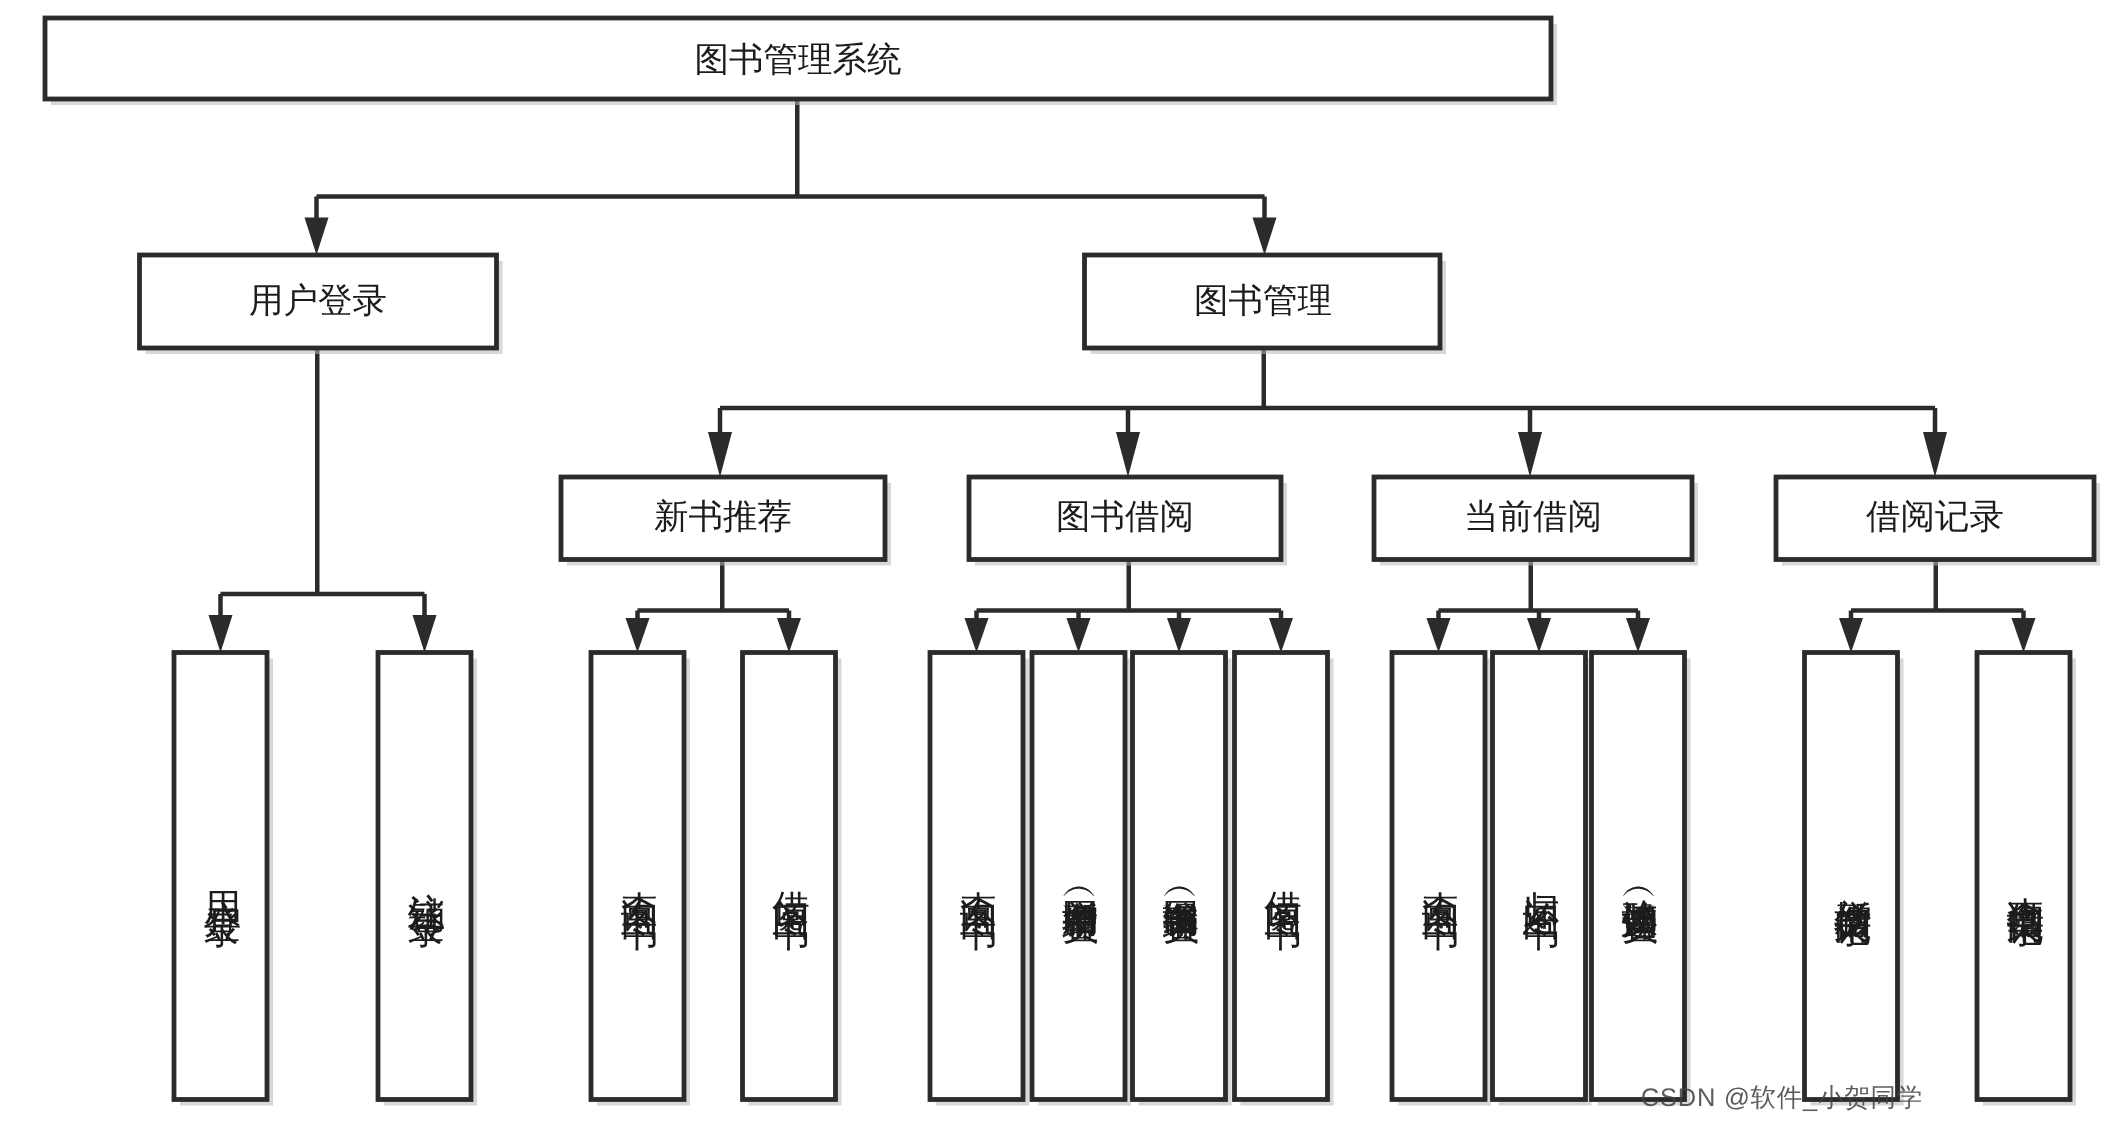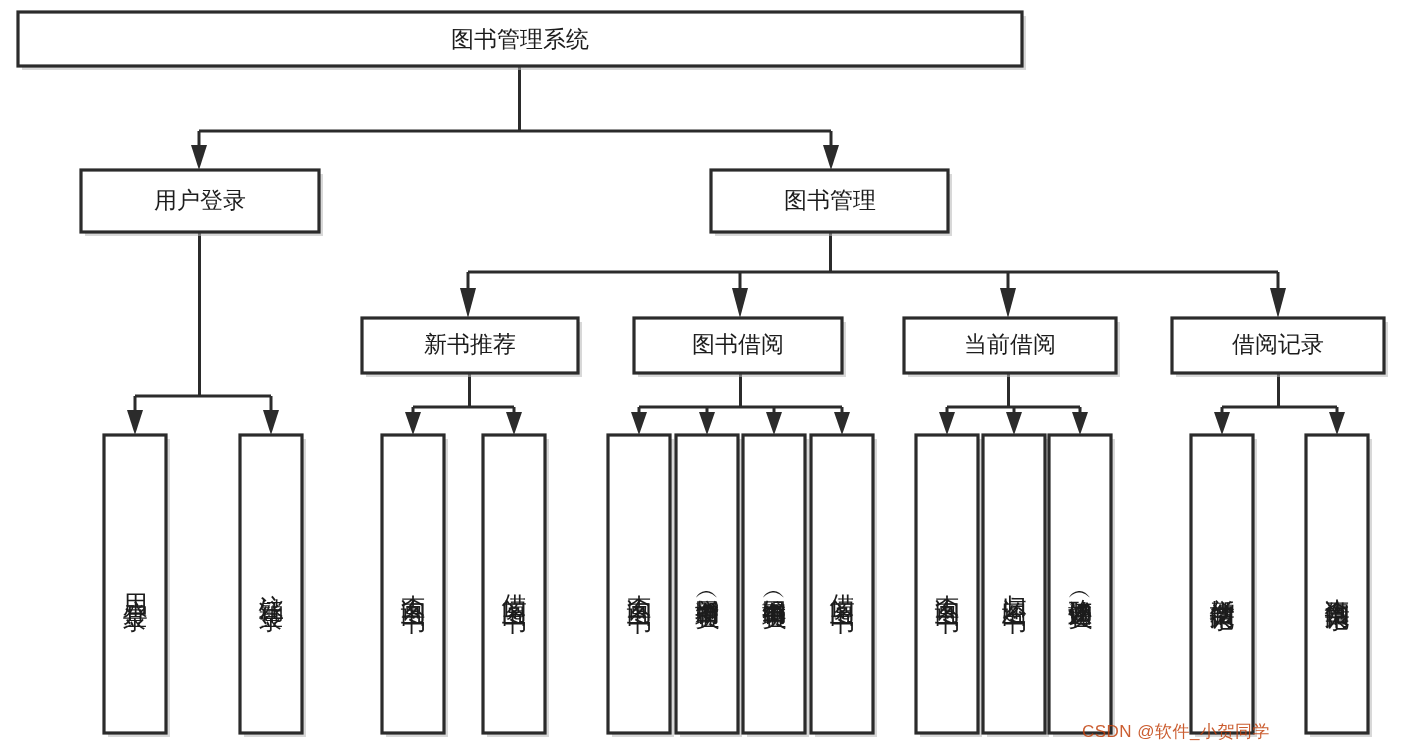--- a/index.html
+++ b/index.html
@@ -9,21 +9,21 @@
   }
   body {
     width: 1405px;
     height: 747px;
     font-family: "Liberation Sans", "DejaVu Sans", sans-serif;
     overflow: hidden;
     position: relative;
   }
   #diagram-root {
     position: absolute;
-    left: 0;
+    left: 12px;
     top: 0;
     width: 1278px;
     height: 747px;
   }
   svg#flow {
     display: block;
     width: 1405px;
     height: 747px;
   }
   .node-rect {
@@ -67,21 +67,21 @@
     text-align: center;
     white-space: nowrap;
     pointer-events: none;
   }
   .watermark {
     position: absolute;
     right: 8px;
     bottom: 4px;
     font-family: "Liberation Sans", "DejaVu Sans", sans-serif;
     font-size: 17px;
-    color: #c2410c;
+    color: #404040;
     opacity: 0.85;
     letter-spacing: 0.5px;
     white-space: nowrap;
   }
 </style>
 </head>
 <body>
 
 <div id="diagram-root">
 

